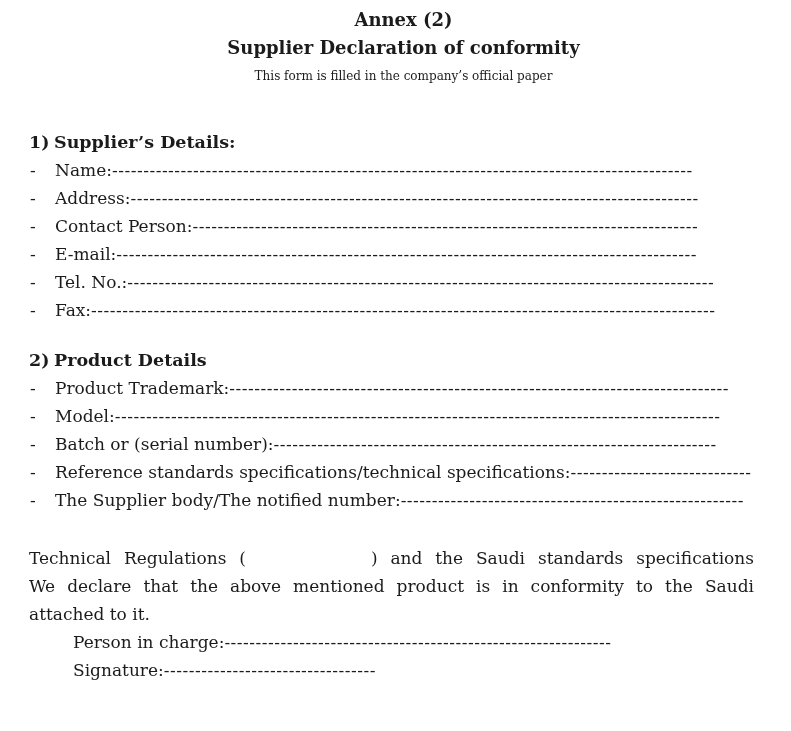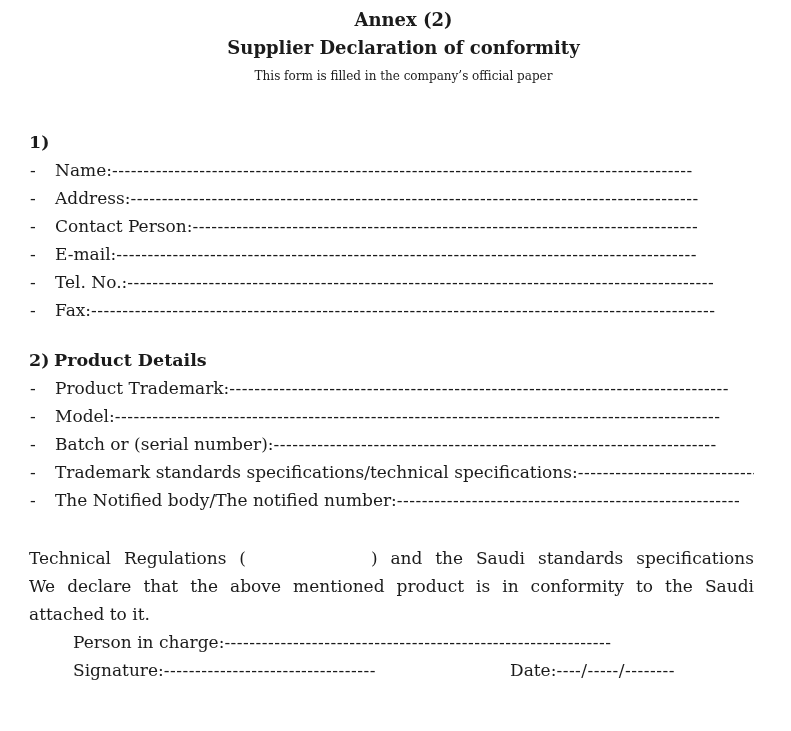--- a/index.html
+++ b/index.html
@@ -47,39 +47,40 @@
     text-align: justify;
     text-align-last: justify;
     white-space: nowrap;
     overflow: hidden;
   }
   .paren-gap { display: inline-block; width: 125px; }
 
   
   .footer-line { white-space: nowrap; overflow: hidden; margin-left: 44px; }
   .footer-dashes { letter-spacing: 0.5px; }
-  .sig-row { display: flex; }
+  .sig-row { display: flex; flex-direction: column; }
   .sig-left { width: 437px; overflow: hidden; white-space: nowrap; }
 </style>
 </head>
 <body>
 
 <div class="doc-page">
 
   <div class="doc-header">
     <div class="doc-title">Annex (2)</div>
     <div class="doc-title">Supplier Declaration of conformity</div>
     <div class="doc-subtitle">This form is filled in the company’s official paper</div>
   </div>
 
   <div class="doc-content">
 
     <div class="section-1">
       <div class="section-heading">
         <span class="section-number">1)</span>
+        <span>Supplier’s Details:</span>
       </div>
 
       <div class="field-line">
         <span class="field-marker">-</span>
         <span>Name:</span><span class="field-dashes">---------------------------------------------------------------------------------------------</span>
       </div>
       <div class="field-line">
         <span class="field-marker">-</span>
         <span>Address:</span><span class="field-dashes">-------------------------------------------------------------------------------------------</span>
       </div>
@@ -114,25 +115,25 @@
       <div class="field-line">
         <span class="field-marker">-</span>
         <span>Model:</span><span class="field-dashes">-------------------------------------------------------------------------------------------------</span>
       </div>
       <div class="field-line">
         <span class="field-marker">-</span>
         <span>Batch or (serial number):</span><span class="field-dashes">-----------------------------------------------------------------------</span>
       </div>
       <div class="field-line">
         <span class="field-marker">-</span>
-        <span>Trademark standards specifications/technical specifications:</span><span class="field-dashes">-----------------------------</span>
+        <span>Reference standards specifications/technical specifications:</span><span class="field-dashes">-----------------------------</span>
       </div>
       <div class="field-line">
         <span class="field-marker">-</span>
-        <span>The Notified body/The notified number:</span><span class="field-dashes">-------------------------------------------------------</span>
+        <span>The Supplier body/The notified number:</span><span class="field-dashes">-------------------------------------------------------</span>
       </div>
     </div>
 
     <div class="declaration">
       <div class="just-line">
         <span>Technical Regulations (</span><span class="paren-gap"></span><span>) and the Saudi standards specifications</span>
       </div>
       <div class="just-line">
         <span>We declare that the above mentioned product is in conformity to the Saudi</span>
       </div>
@@ -142,20 +143,17 @@
     </div>
 
     <div>
       <div class="footer-line">
         <span>Person in charge:</span><span class="footer-dashes">--------------------------------------------------------------</span>
       </div>
       <div class="footer-line sig-row">
         <span class="sig-left">
           <span>Signature:</span><span class="footer-dashes">----------------------------------</span>
         </span>
-        <span>
-          <span>Date:</span><span class="footer-dashes">----/-----/--------</span>
-        </span>
       </div>
     </div>
 
   </div>
 </div>
 
 </body></html>

